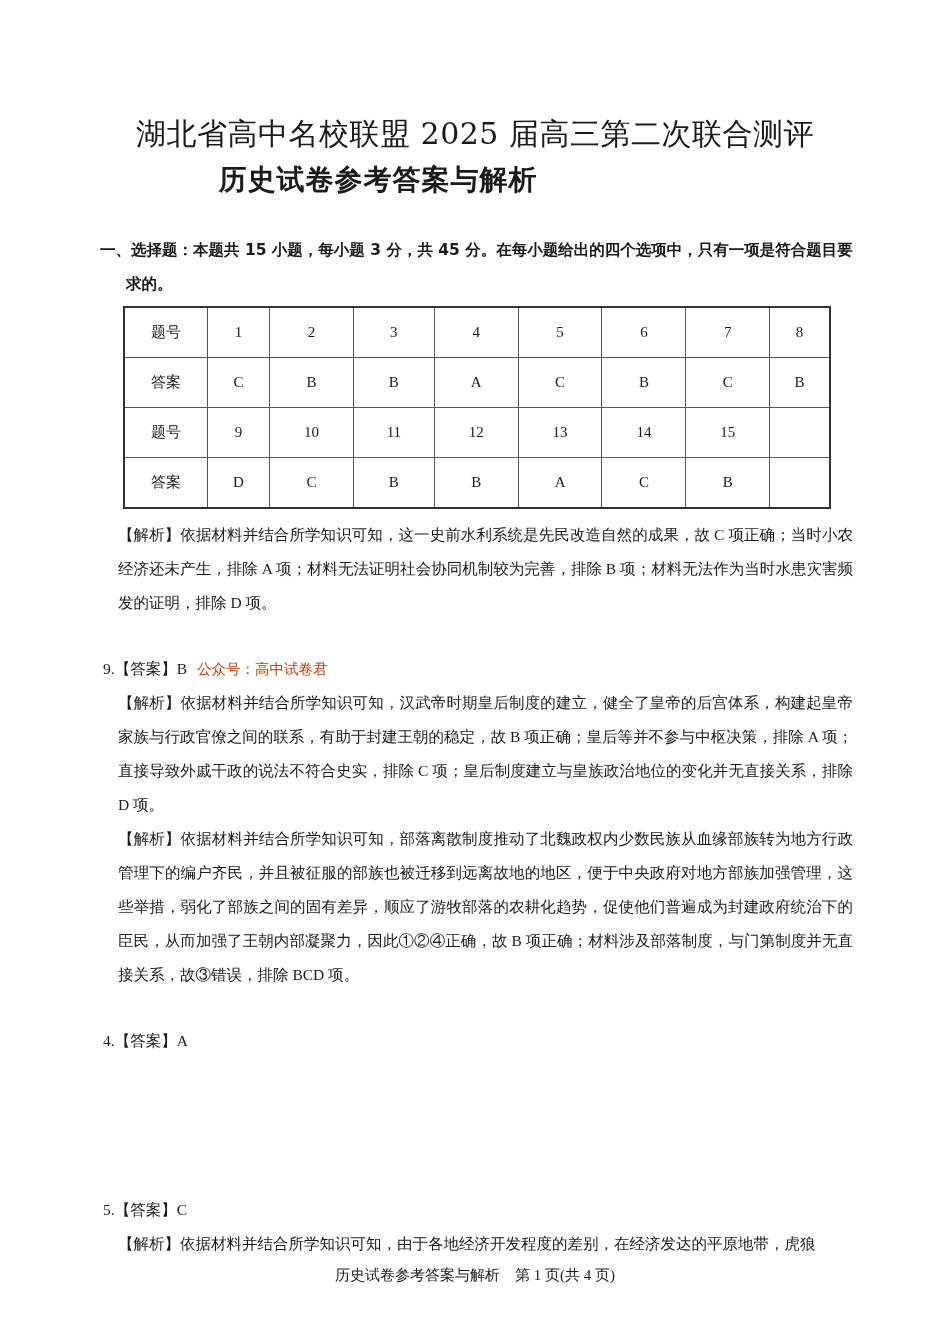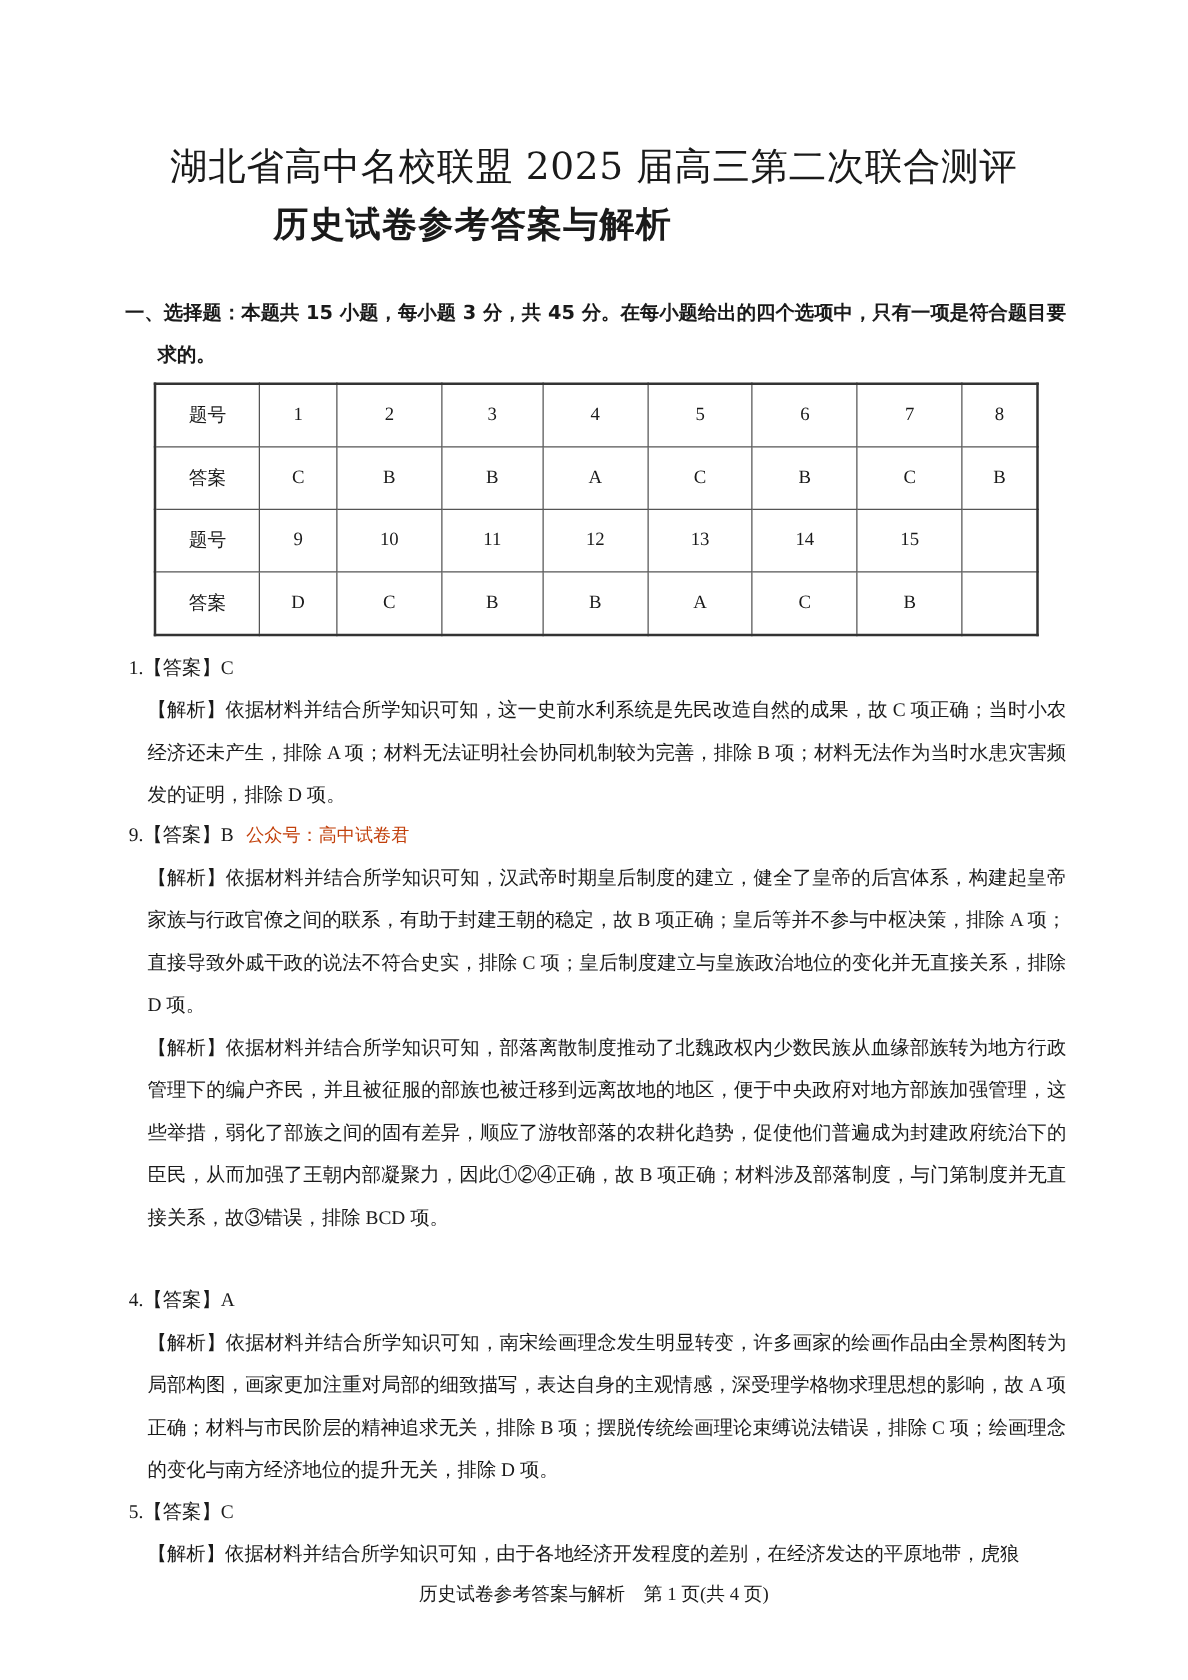--- a/index.html
+++ b/index.html
@@ -108,36 +108,34 @@
     <td>B</td>
     <td>A</td>
     <td>C</td>
     <td>B</td>
     <td></td>
   </tr>
 </tbody>
   </table>
 
 <div class="q" style="top:518px;">
-  <span class="ans">1.【答案】C</span>
   <span class="exp">【解析】依据材料并结合所学知识可知，这一史前水利系统是先民改造自然的成果，故 C 项正确；当时小农经济还未产生，排除 A 项；材料无法证明社会协同机制较为完善，排除 B 项；材料无法作为当时水患灾害频发的证明，排除 D 项。</span>
 </div>
 
 <div class="q" style="top:652px;">
   <span class="ans"><span>9.【答案】B</span><span class="watermark">公众号：高中试卷君</span></span>
   <span class="exp">【解析】依据材料并结合所学知识可知，汉武帝时期皇后制度的建立，健全了皇帝的后宫体系，构建起皇帝家族与行政官僚之间的联系，有助于封建王朝的稳定，故 B 项正确；皇后等并不参与中枢决策，排除 A 项；直接导致外戚干政的说法不符合史实，排除 C 项；皇后制度建立与皇族政治地位的变化并无直接关系，排除 D 项。</span>
 </div>
 
 <div class="q" style="top:822px;">
   <span class="exp">【解析】依据材料并结合所学知识可知，部落离散制度推动了北魏政权内少数民族从血缘部族转为地方行政管理下的编户齐民，并且被征服的部族也被迁移到远离故地的地区，便于中央政府对地方部族加强管理，这些举措，弱化了部族之间的固有差异，顺应了游牧部落的农耕化趋势，促使他们普遍成为封建政府统治下的臣民，从而加强了王朝内部凝聚力，因此①②④正确，故 B 项正确；材料涉及部落制度，与门第制度并无直接关系，故③错误，排除 BCD 项。</span>
 </div>
 
 <div class="q" style="top:1024px;">
   <span class="ans">4.【答案】A</span>
-  <span class="exp">【解析】依据材料并结合所学知识可知，南宋绘画理念发生明显转变，许多画家的绘画作品由全景构图转为局部构图，画家更加注重对局部的细致描写，表达自身的主观情感，深受理学格物求理思想的影响，故 A 项正确；材料与市民阶层的精神追求无关，排除 B 项；摆脱传统绘画理论束缚说法错误，排除 C 项；绘画理念的变化与南方经济地位的提升无关，排除 D 项。</span>
 </div>
 
 <div class="q" style="top:1193px;">
   <span class="ans">5.【答案】C</span>
   <span class="exp">【解析】依据材料并结合所学知识可知，由于各地经济开发程度的差别，在经济发达的平原地带，虎狼</span>
 </div>
 
 <div class="footer">历史试卷参考答案与解析　第 1 页(共 4 页)</div>
 
 </body></html>

